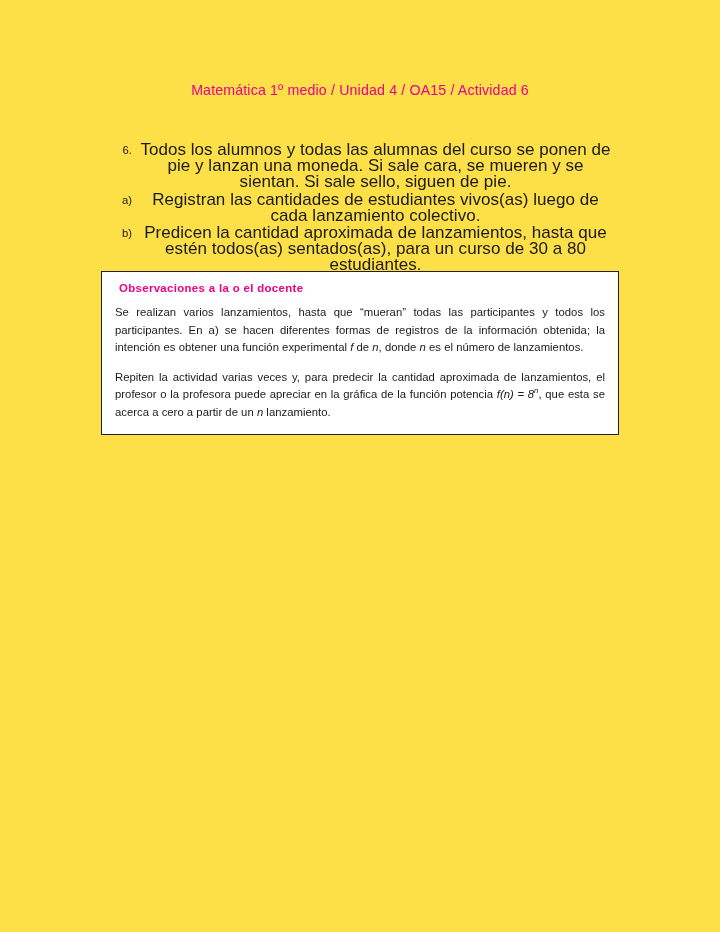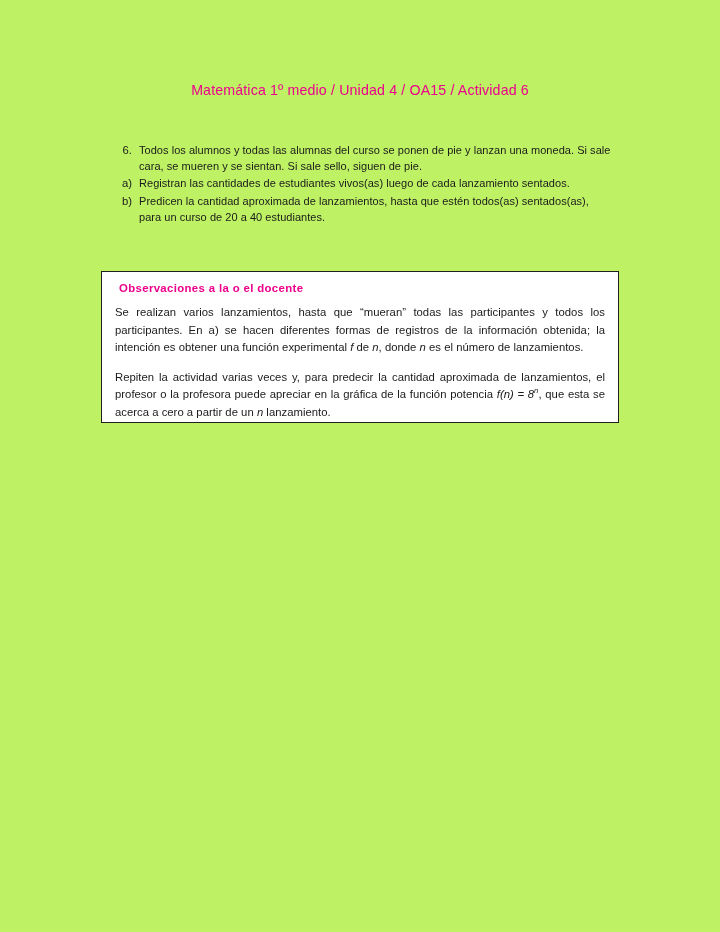--- a/index.html
+++ b/index.html
@@ -12,21 +12,21 @@
     width: 720px;
     height: 932px;
     position: relative;
     font-family: "Liberation Sans", sans-serif;
     color: #1a1a1a;
     overflow: hidden;
   }
   .page {
     position: absolute;
     inset: 0;
-    background: #bef264;
+    background: #fde047;
   }
 
   
   .doc-title {
     position: absolute;
     left: 0;
     right: 0;
     top: 82px;
     text-align: center;
     color: #ec008c;
@@ -52,36 +52,36 @@
     width: 27px;
     flex: 0 0 27px;
     text-align: right;
     padding-right: 7px;
     box-sizing: border-box;
     font-size: 11.3px;
     line-height: 16.2px;
   }
   .act-text {
     flex: 1 1 auto;
-    font-size: 11px;
+    font-size: 17px;
     line-height: 16.2px;
-    text-align: left;
+    text-align: center;
     letter-spacing: 0.04px;
   }
 
   
   .obs-box {
     position: absolute;
     left: 101px;
     top: 271px;
     width: 518px;
     box-sizing: border-box;
     border: 1.3px solid #231f20;
     background: #ffffff;
-    padding: 9px 13px 0 13px;
+    padding: 9px 13px 12px 13px;
   }
   .obs-heading {
     color: #ec008c;
     font-weight: bold;
     font-size: 11.4px;
     line-height: 15px;
     letter-spacing: 0.35px;
     margin: 0 0 8px 4px;
   }
   .obs-para {
@@ -114,26 +114,26 @@
 
   <div class="activity-list">
 
     <div class="act-item">
       <span class="act-marker">6.</span>
       <span class="act-text">Todos los alumnos y todas las alumnas del curso se ponen de pie y lanzan una moneda. Si sale cara, se mueren y se sientan. Si sale sello, siguen de pie.</span>
     </div>
 
     <div class="act-item">
       <span class="act-marker">a)</span>
-      <span class="act-text">Registran las cantidades de estudiantes vivos(as) luego de cada lanzamiento sentados.</span>
+      <span class="act-text">Registran las cantidades de estudiantes vivos(as) luego de cada lanzamiento colectivo.</span>
     </div>
 
     <div class="act-item">
       <span class="act-marker">b)</span>
-      <span class="act-text">Predicen la cantidad aproximada de lanzamientos, hasta que estén todos(as) sentados(as), para un curso de 20 a 40 estudiantes.</span>
+      <span class="act-text">Predicen la cantidad aproximada de lanzamientos, hasta que estén todos(as) sentados(as), para un curso de 30 a 80 estudiantes.</span>
     </div>
 
   </div>
 
   <div class="obs-box">
 
     <div class="obs-heading">Observaciones a la o el docente</div>
 
     <p class="obs-para">
       <span>Se realizan varios lanzamientos, hasta que “mueran” todas las participantes y todos los participantes. En a) se hacen diferentes formas de registros de la información obtenida; la intención es obtener una función experimental </span><span class="mathvar">f</span><span> de </span><span class="mathvar">n</span><span>, donde </span><span class="mathvar">n</span><span> es el número de lanzamientos.</span>

